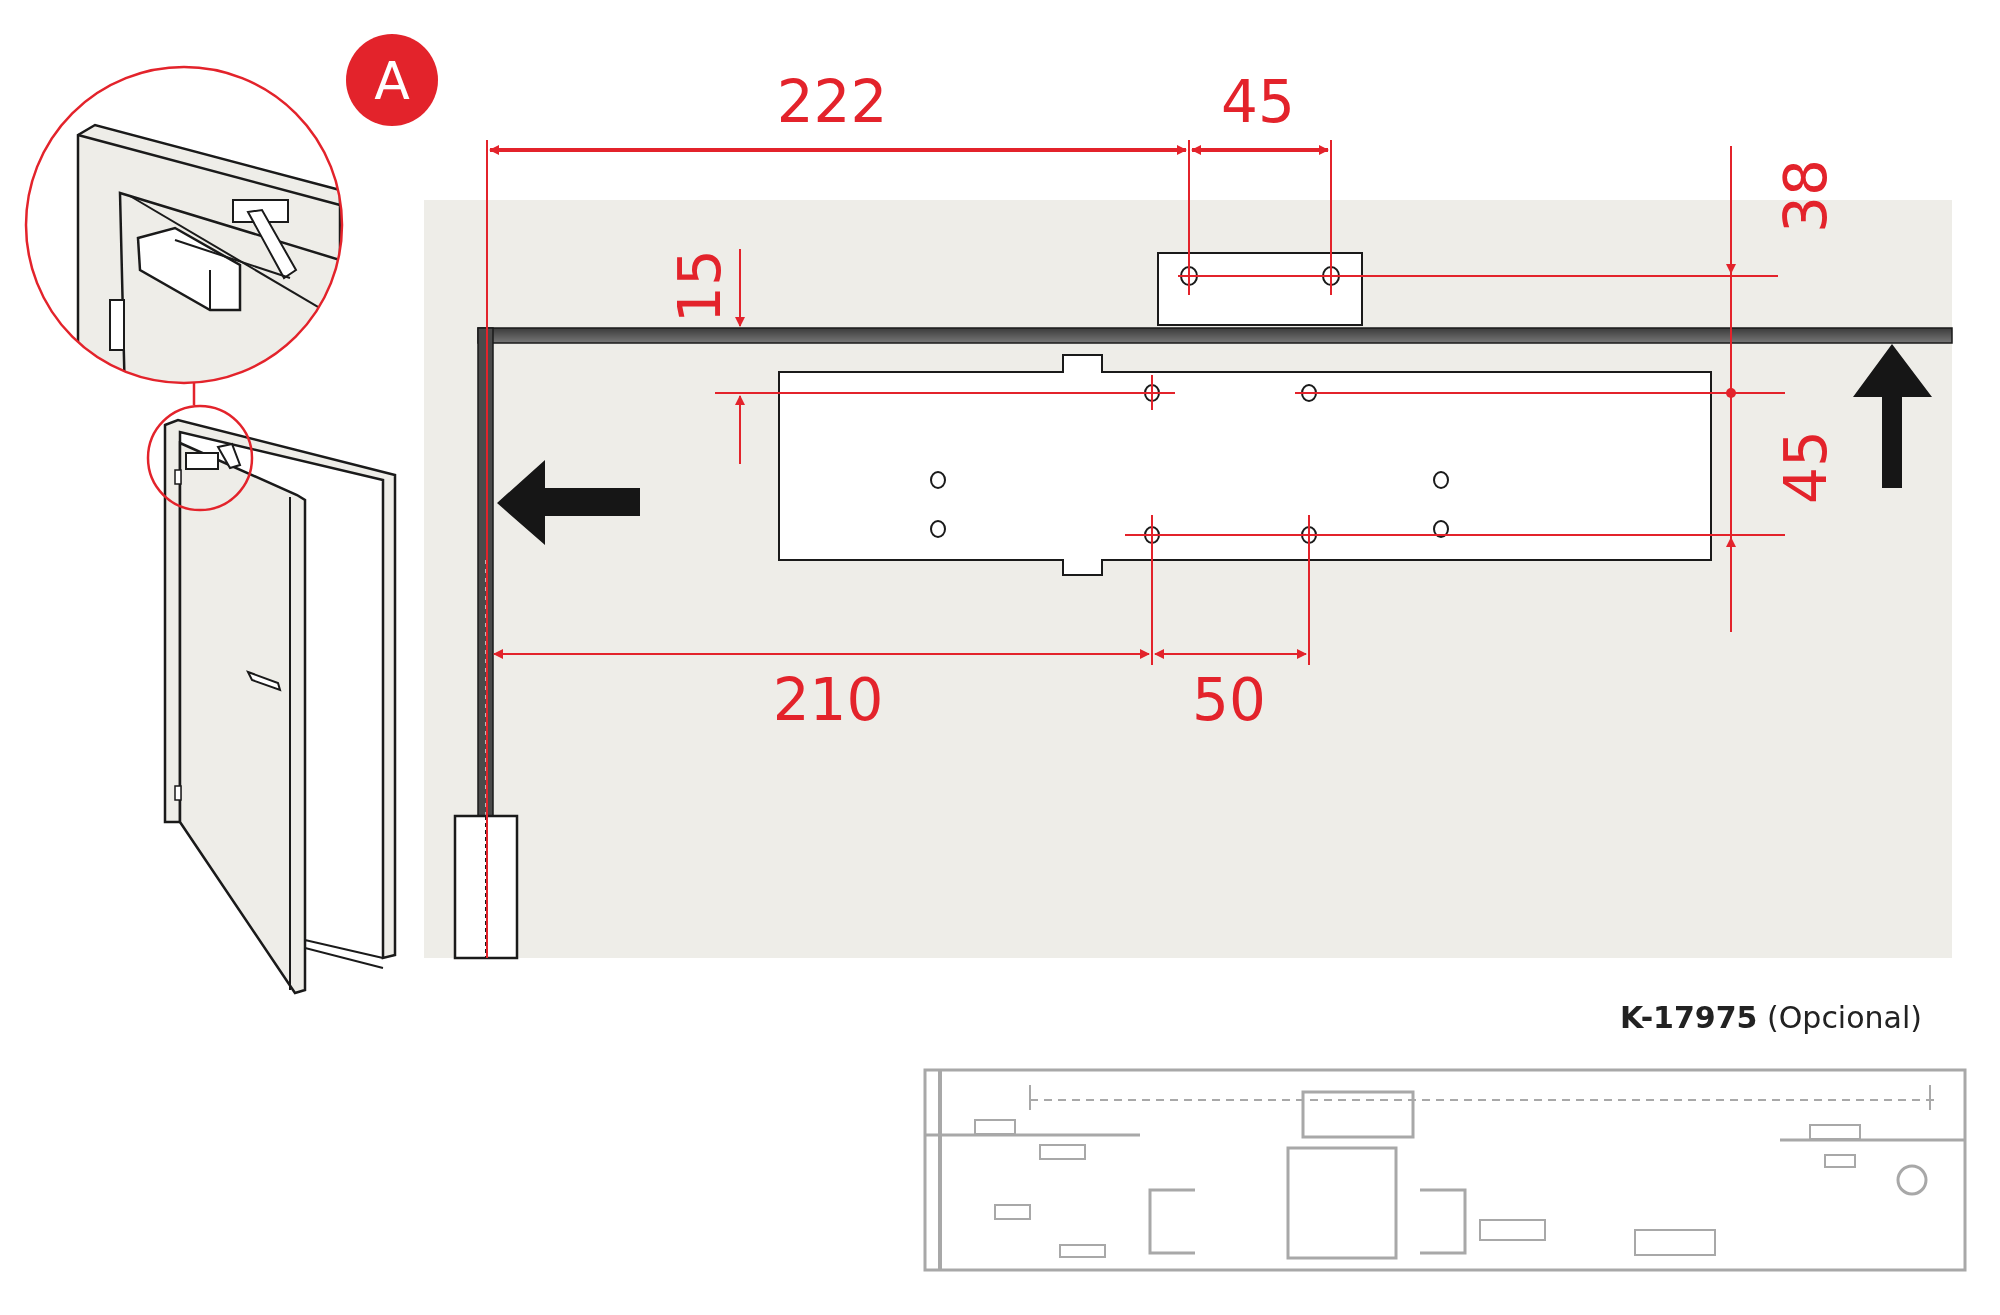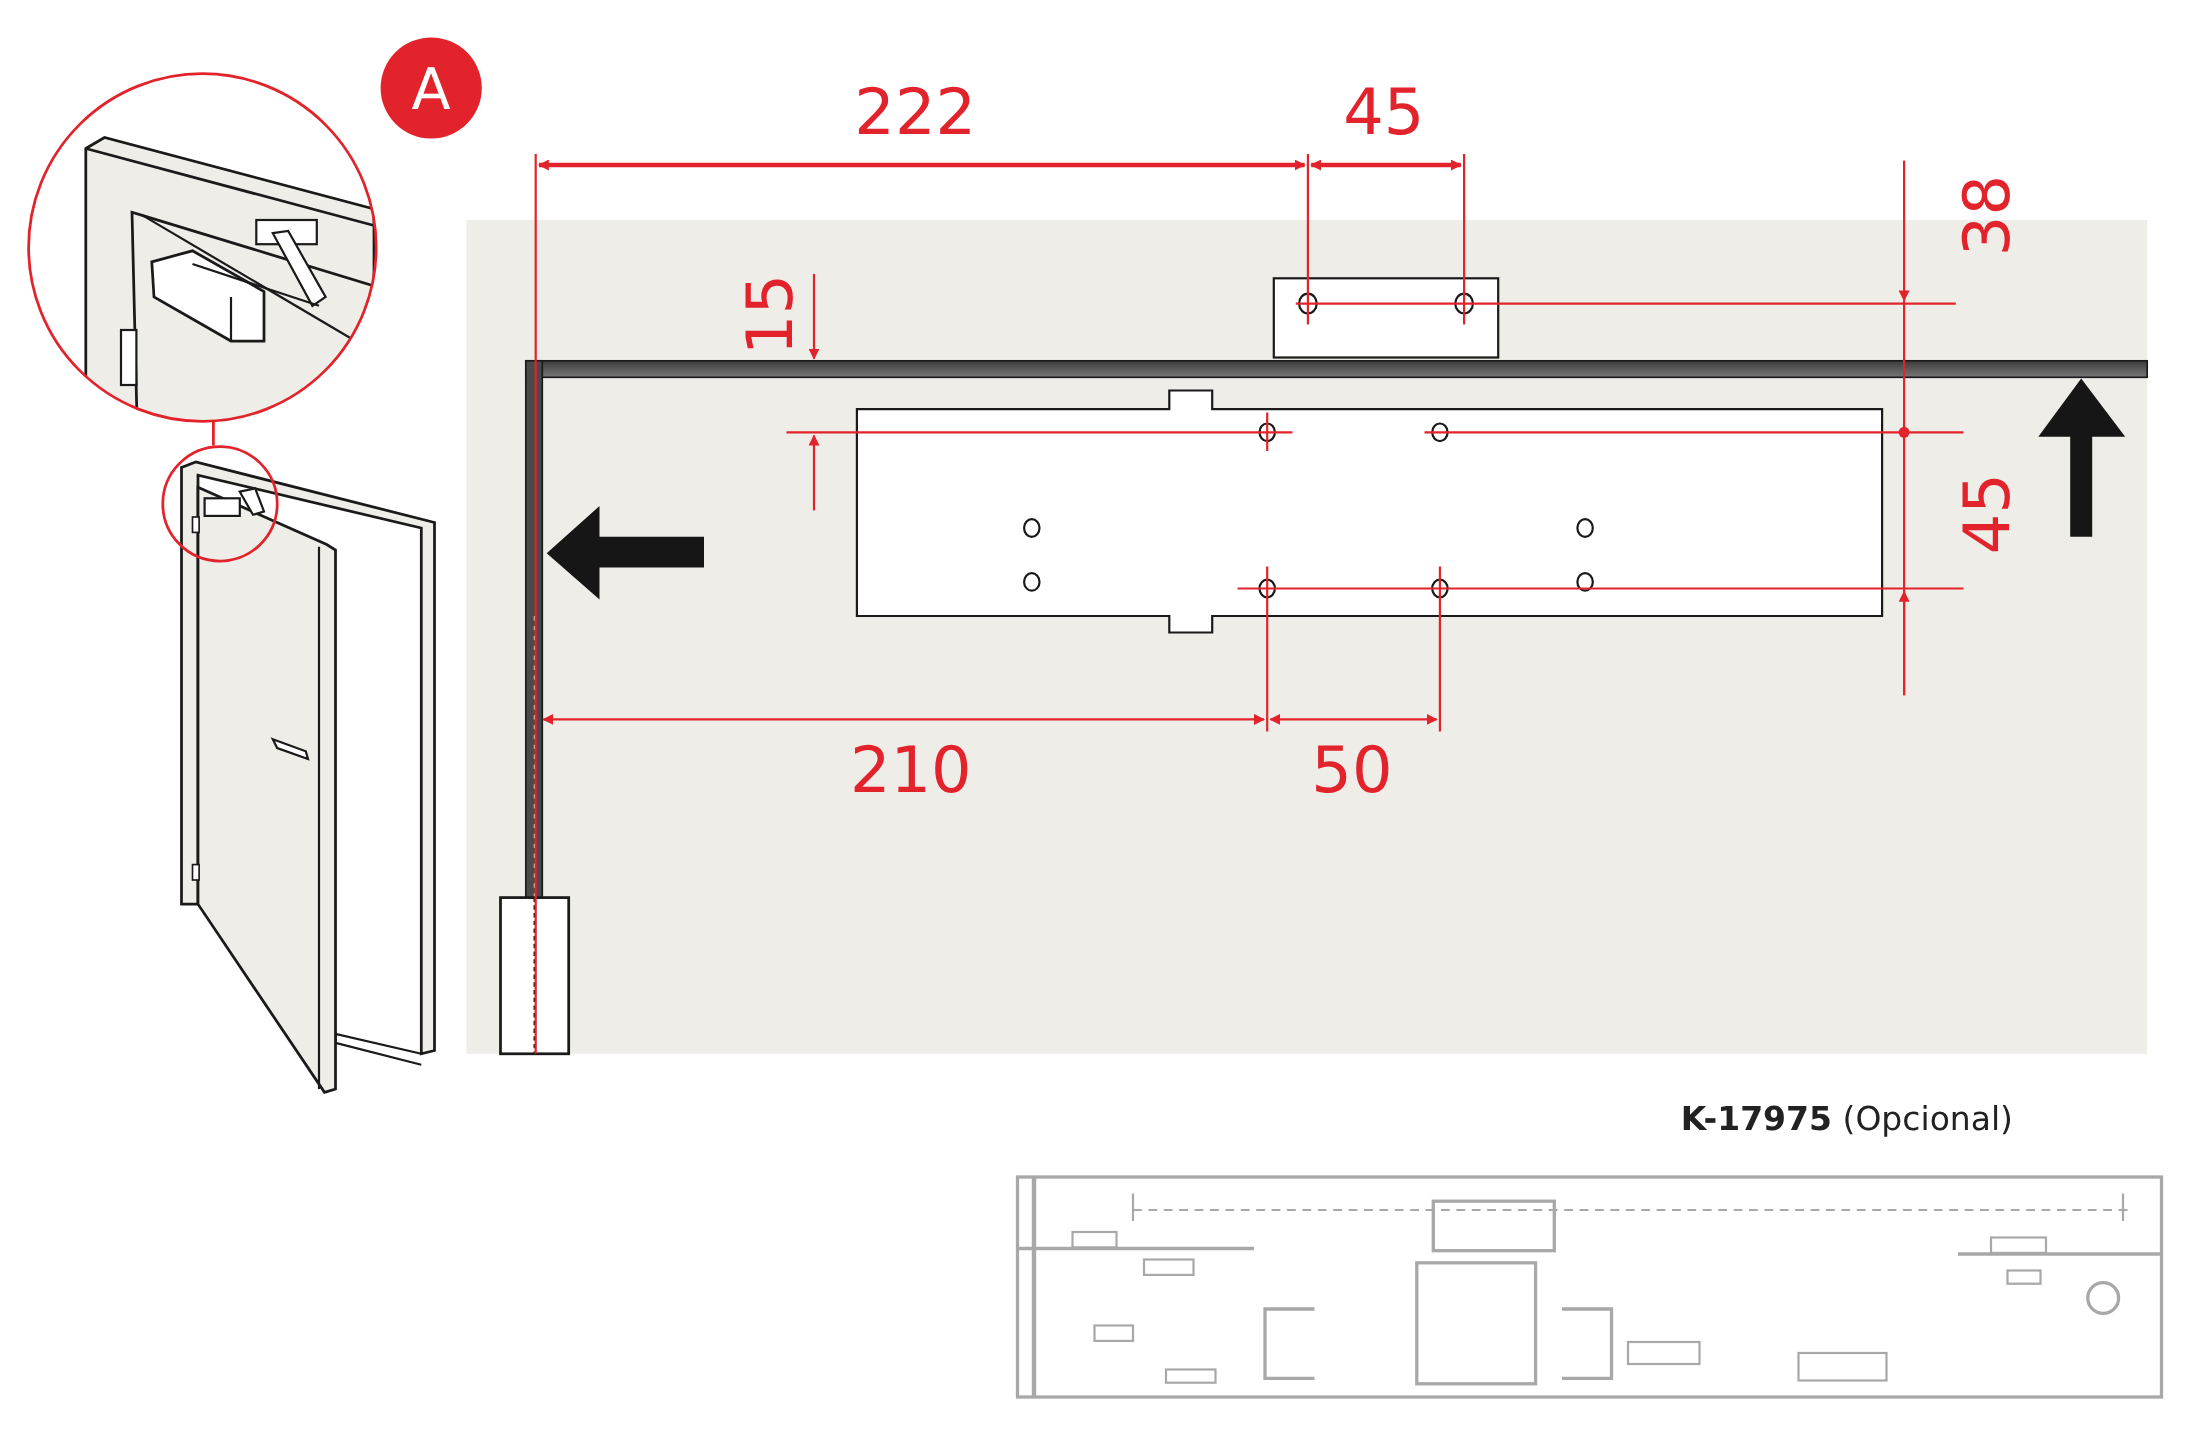--- a/index.html
+++ b/index.html
@@ -1,20 +1,20 @@
 <!DOCTYPE html>
 <html><head>
 <meta charset="utf-8">
 <style>
   html,body{margin:0;padding:0;background:#ffffff;}
   body{width:2000px;height:1315px;position:relative;overflow:hidden;font-family:"Liberation Sans",sans-serif;}
   svg{position:absolute;left:0;top:0;}
   .dimtxt{font-family:"DejaVu Sans",sans-serif;fill:#e3232b;font-size:58px;}
   .badge-letter{font-family:"DejaVu Sans",sans-serif;fill:#ffffff;font-size:52px;}
-  .caption{position:absolute;left:1528px;top:1000px;font-family:"DejaVu Sans",sans-serif;font-size:30px;color:#222;white-space:nowrap;}
+  .caption{position:absolute;left:1620px;top:1000px;font-family:"DejaVu Sans",sans-serif;font-size:30px;color:#222;white-space:nowrap;}
   .caption b{font-weight:bold;}
   .caption span.opt{font-weight:normal;}
 </style>
 </head>
 <body>
 
 <svg width="2000" height="1315" viewBox="0 0 2000 1315">
   <defs>
     <marker id="arr" markerWidth="10" markerHeight="10" refX="9" refY="5" orient="auto-start-reverse" markerUnits="userSpaceOnUse">
       <path d="M0,0 L10,5 L0,10 z" fill="#e3232b"></path>

